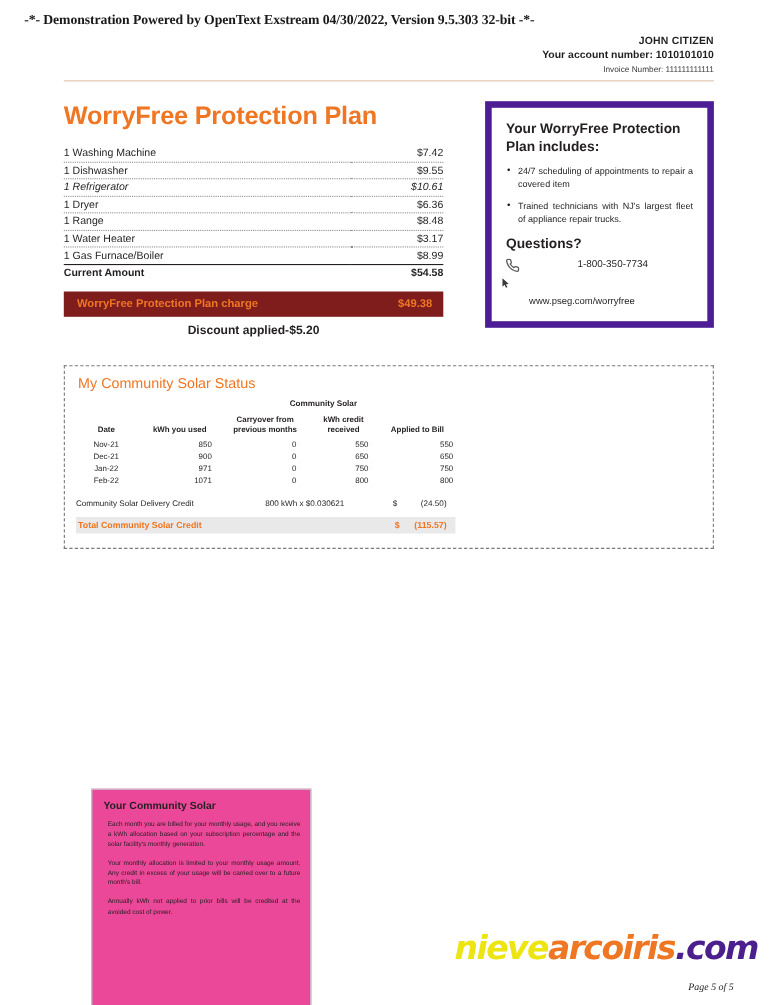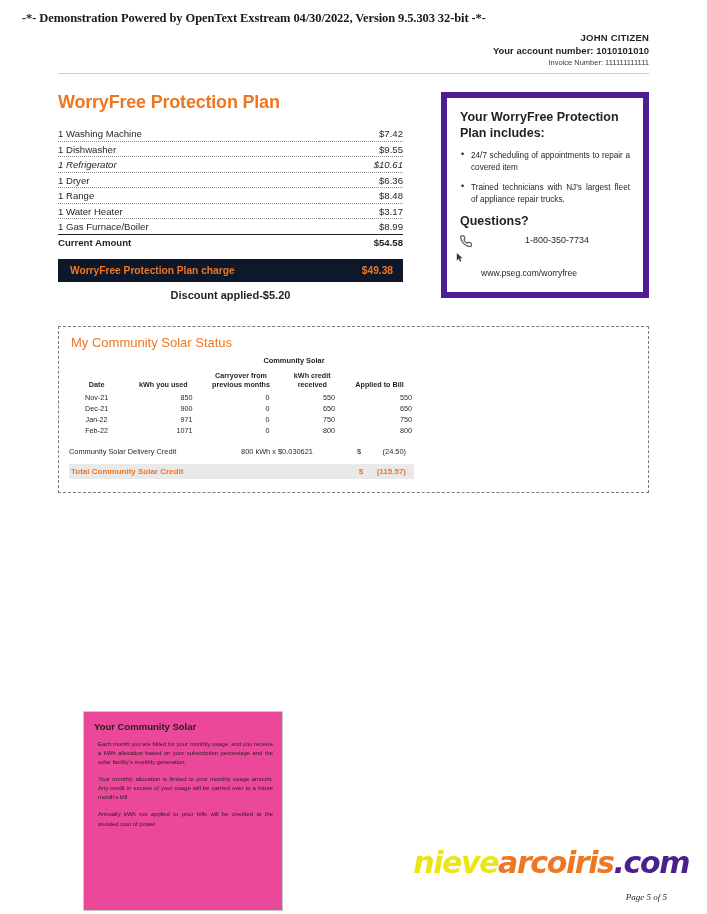--- a/index.html
+++ b/index.html
@@ -73,21 +73,21 @@
     flex: 0 0 345px;
   }
   .col-spacer { flex: 1 1 auto; }
   .col-right {
     width: 208px;
     flex: 0 0 208px;
   }
 
   
   h1.plan-title {
-    font-size: 18px;
+    font-size: 23px;
     font-weight: bold;
     color: #ef7622;
     margin: 0 0 13px 0;
     letter-spacing: -0.2px;
   }
   table.appliances {
     width: 100%;
     border-collapse: collapse;
     font-size: 9.6px;
   }
@@ -103,21 +103,21 @@
     font-style: italic;
   }
   table.appliances tr.total-row td {
     font-weight: bold;
     border-bottom: none;
     border-top: 1px solid #231f20;
     padding-top: 2.5px;
   }
 
   .charge-band {
-    background: #0f172a;
+    background: #7f1d1d;
     display: flex;
     justify-content: space-between;
     align-items: center;
     padding: 6px 10px 6px 12px;
     margin-top: 9px;
     font-size: 10.2px;
     font-weight: bold;
     color: #ef7622;
   }
   .discount-row {

